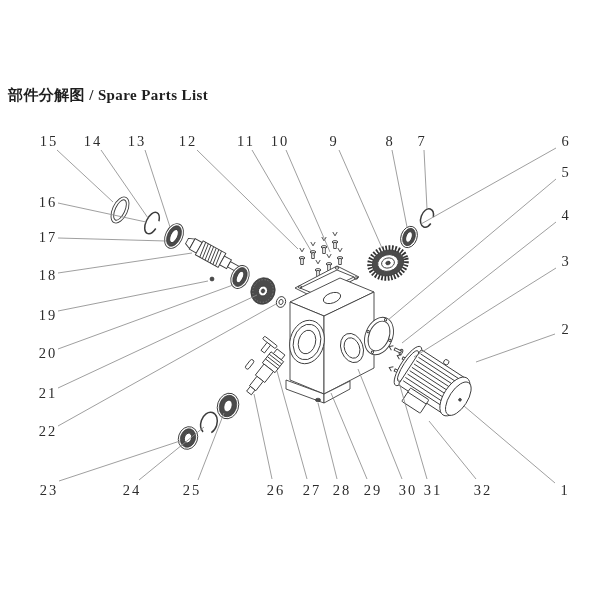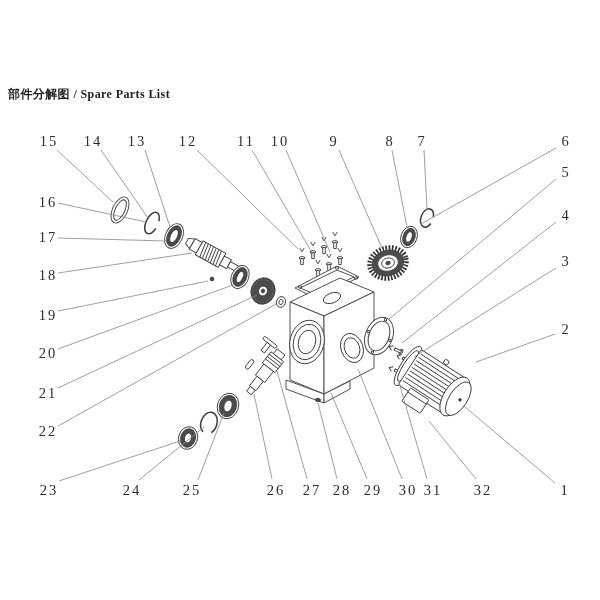--- a/index.html
+++ b/index.html
@@ -2,21 +2,21 @@
 <html><head>
 <meta charset="utf-8">
 <style>
   html,body{margin:0;padding:0;background:#fff;}
   .stage{
     position:relative;width:600px;height:600px;background:var(--background,#fff);
     font-family:"Liberation Serif", serif;overflow:hidden;
   }
   .title{
     position:absolute;left:8px;top:86px;margin:0;
-    font-size:12px;font-weight:bold;color:#1e1e1e;letter-spacing:.4px;
+    font-size:15px;font-weight:bold;color:#1e1e1e;letter-spacing:.4px;
     font-family:"Liberation Serif", serif;white-space:pre;
   }
   .title .sep{white-space:pre;}
   svg.diagram{position:absolute;left:0;top:0;}
   
   .wh{fill:#fff;stroke:var(--ink,#3c3c3c);stroke-width:.9;}
   .ln{fill:none;stroke:var(--ink,#3c3c3c);stroke-width:.9;}
   .dk{fill:#4b4b4b;stroke:#2f2f2f;stroke-width:.6;}
   .clip{fill:none;stroke:var(--ink,#3c3c3c);stroke-width:1.5;}
   .leader-layer line{stroke:var(--leader,#8e8e8e);stroke-width:.85;}

